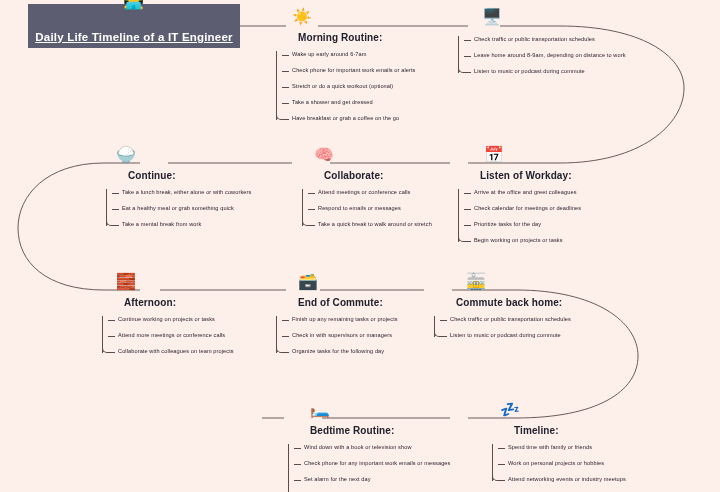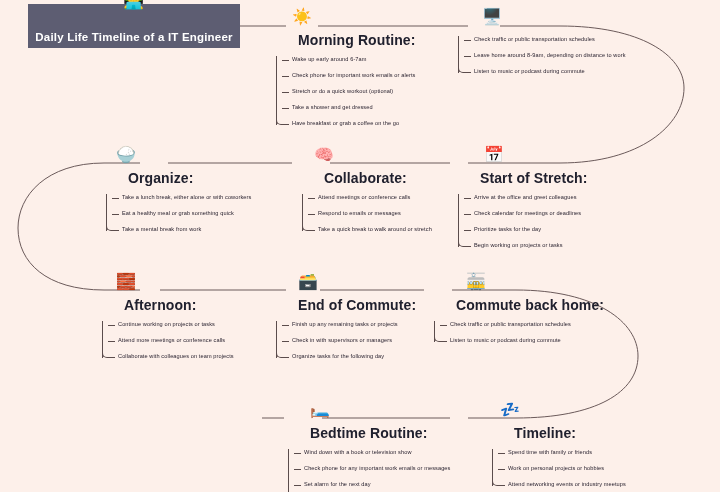--- a/index.html
+++ b/index.html
@@ -27,31 +27,32 @@
   .title-card .t-icon{
     position:absolute;top:-12px;left:50%;transform:translateX(-50%);
     font-size:17px;line-height:1;
   }
   .title-card .t-text{
     color:#ffffff;
     font-size:11.5px;
     font-weight:bold;
     letter-spacing:.2px;
     white-space:nowrap;
+    text-decoration:underline;
   }
 
   
   .node{position:absolute;}
   .node .n-icon{
     position:absolute;
     top:-23px;
     font-size:16px;line-height:1;
   }
   .node .n-head{
-    font-size:14px;
+    font-size:10px;
     font-weight:bold;
     color:#20202e;
     white-space:nowrap;
     letter-spacing:.1px;
     margin:0 0 4px 0;
     padding-left:28px;
   }
   .node ul{
     list-style:none;
     margin:0;padding:0;
@@ -148,42 +149,42 @@
     <span class="n-icon" style="left:30px;">🖥️</span>
     <ul>
       <li>Check traffic or public transportation schedules</li>
       <li>Leave home around 8-9am, depending on distance to work</li>
       <li>Listen to music or podcast during commute</li>
     </ul>
   </div>
 
   <div class="node" style="left:452px;top:170px;">
     <span class="n-icon" style="left:32px;">📅</span>
-    <div class="n-head">Start of Stretch:</div>
+    <div class="n-head">Listen of Workday:</div>
     <ul>
       <li>Arrive at the office and greet colleagues</li>
       <li>Check calendar for meetings or deadlines</li>
       <li>Prioritize tasks for the day</li>
       <li>Begin working on projects or tasks</li>
     </ul>
   </div>
 
   <div class="node" style="left:296px;top:170px;">
     <span class="n-icon" style="left:18px;">🧠</span>
     <div class="n-head">Collaborate:</div>
     <ul>
       <li>Attend meetings or conference calls</li>
       <li>Respond to emails or messages</li>
       <li>Take a quick break to walk around or stretch</li>
     </ul>
   </div>
 
   <div class="node" style="left:100px;top:170px;">
     <span class="n-icon" style="left:16px;">🍚</span>
-    <div class="n-head">Organize:</div>
+    <div class="n-head">Continue:</div>
     <ul>
       <li>Take a lunch break, either alone or with coworkers</li>
       <li>Eat a healthy meal or grab something quick</li>
       <li>Take a mental break from work</li>
     </ul>
   </div>
 
   <div class="node" style="left:96px;top:297px;">
     <span class="n-icon" style="left:20px;">🧱</span>
     <div class="n-head">Afternoon:</div>

